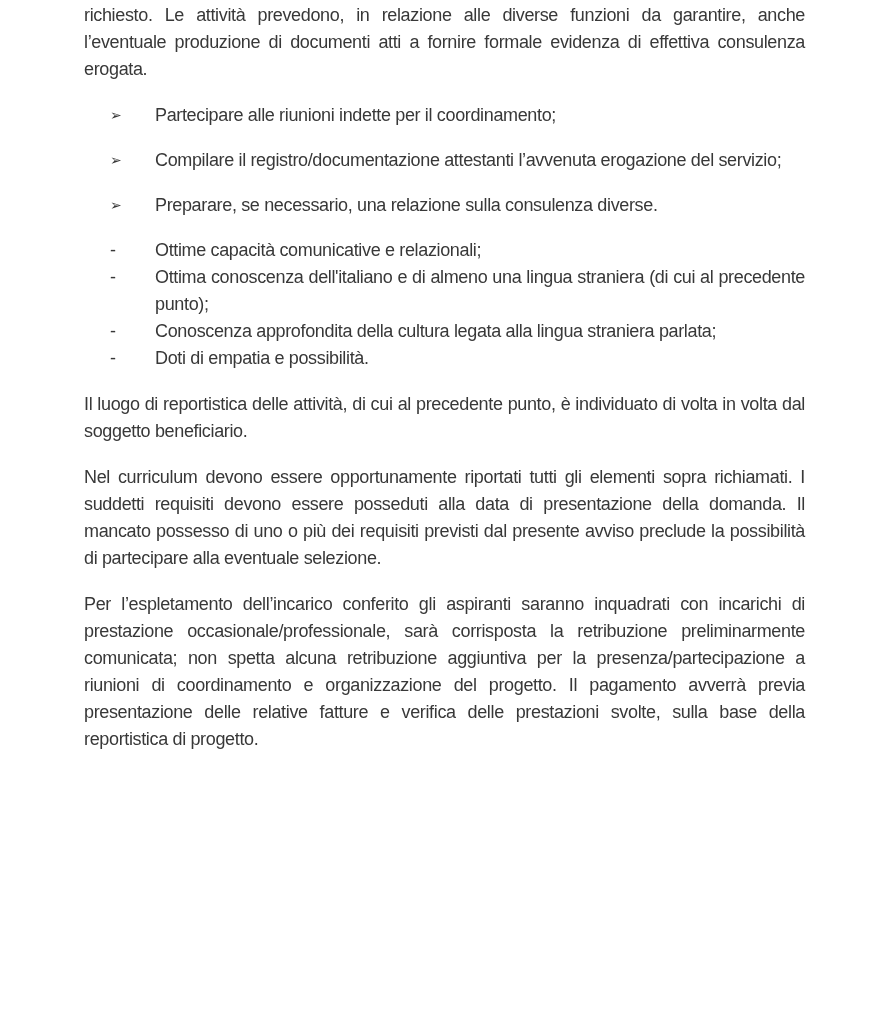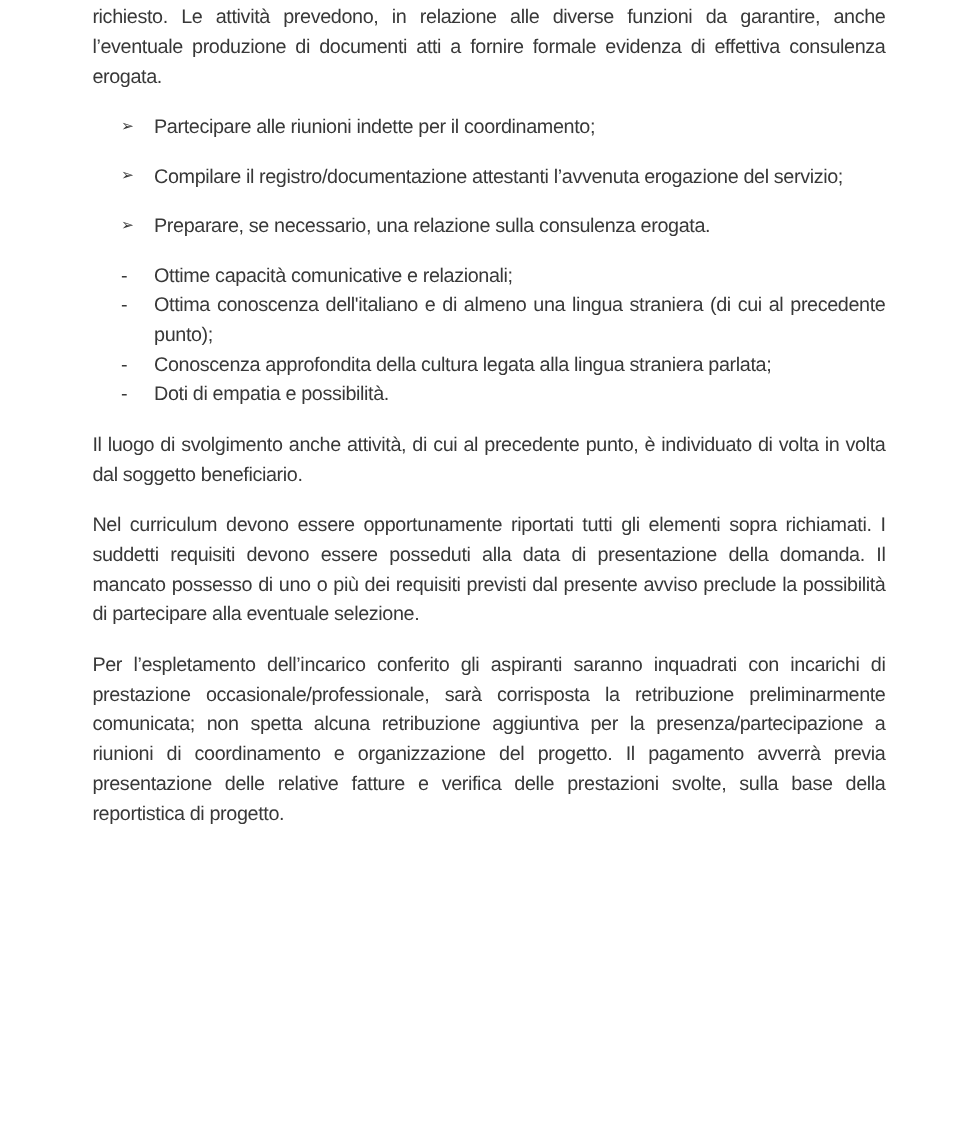--- a/index.html
+++ b/index.html
@@ -45,20 +45,21 @@
     text-align: left;
   }
   .arrow-glyph {
     font-family: "DejaVu Sans", sans-serif;
     font-size: 14px;
     line-height: 27px;
   }
   .li-text {
     flex: 1;
     text-align: justify;
+    margin-left: 15px;
   }
 </style>
 </head>
 <body>
 
 <div class="page">
 
   <p class="para">richiesto. Le attività prevedono, in relazione alle diverse funzioni da garantire, anche l’eventuale produzione di documenti atti a fornire formale evidenza di effettiva consulenza erogata.</p>
 
 
@@ -66,21 +67,21 @@
     <div class="list-item">
       <span class="bullet-marker arrow-glyph">➢</span>
       <span class="li-text">Partecipare alle riunioni indette per il coordinamento;</span>
     </div>
     <div class="list-item">
       <span class="bullet-marker arrow-glyph">➢</span>
       <span class="li-text">Compilare il registro/documentazione attestanti l’avvenuta erogazione del servizio;</span>
     </div>
     <div class="list-item">
       <span class="bullet-marker arrow-glyph">➢</span>
-      <span class="li-text">Preparare, se necessario, una relazione sulla consulenza erogata.</span>
+      <span class="li-text">Preparare, se necessario, una relazione sulla consulenza diverse.</span>
     </div>
   </div>
 
 
   <div class="list dash-list">
     <div class="list-item">
       <span class="bullet-marker">-</span>
       <span class="li-text">Ottime capacità comunicative e relazionali;</span>
     </div>
     <div class="list-item">
@@ -90,21 +91,21 @@
     <div class="list-item">
       <span class="bullet-marker">-</span>
       <span class="li-text">Conoscenza approfondita della cultura legata alla lingua straniera parlata;</span>
     </div>
     <div class="list-item">
       <span class="bullet-marker">-</span>
       <span class="li-text">Doti di empatia e possibilità.</span>
     </div>
   </div>
 
-  <p class="para">Il luogo di svolgimento anche attività, di cui al precedente punto, è individuato di volta in volta dal soggetto beneficiario.</p>
+  <p class="para">Il luogo di reportistica delle attività, di cui al precedente punto, è individuato di volta in volta dal soggetto beneficiario.</p>
 
 
 
   <p class="para">Nel curriculum devono essere opportunamente riportati tutti gli elementi sopra richiamati. I suddetti requisiti devono essere posseduti alla data di presentazione della domanda. Il mancato possesso di uno o più dei requisiti previsti dal presente avviso preclude la possibilità di partecipare alla eventuale selezione.</p>
 
   <p class="para">Per l’espletamento dell’incarico conferito gli aspiranti saranno inquadrati con incarichi di prestazione occasionale/professionale, sarà corrisposta la retribuzione preliminarmente comunicata; non spetta alcuna retribuzione aggiuntiva per la presenza/partecipazione a riunioni di coordinamento e organizzazione del progetto. Il pagamento avverrà previa presentazione delle relative fatture e verifica delle prestazioni svolte, sulla base della reportistica di progetto.</p>
 
 </div>
 
 </body></html>

